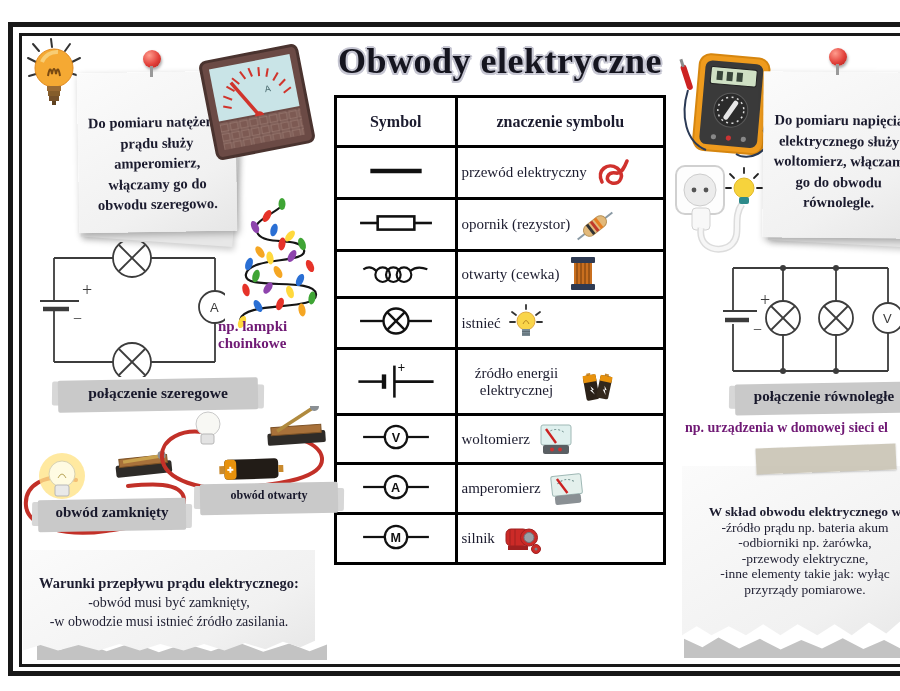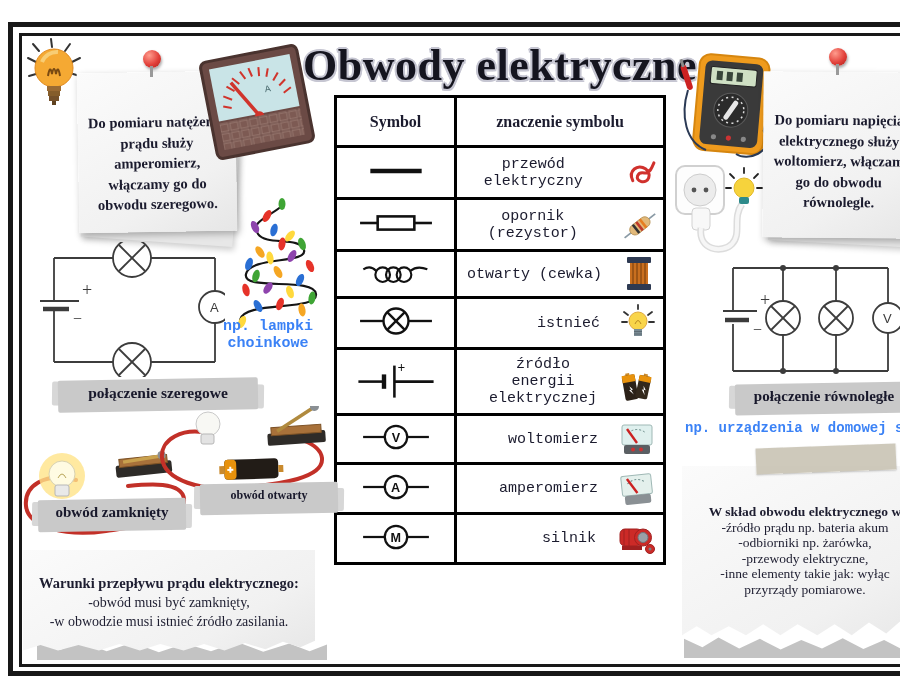--- a/index.html
+++ b/index.html
@@ -3,21 +3,21 @@
 <meta charset="utf-8">
 <style>
   html,body{margin:0;padding:0;background:#fff;}
   #poster{position:relative;width:900px;height:691px;overflow:hidden;background:#fff;
           font-family:"Liberation Serif","DejaVu Serif",serif;color:#1b1b2e;}
   .abs{position:absolute;}
   
   .frame-outer{left:8px;top:22px;width:1060px;height:644px;border:5px solid #181818;}
   .frame-inner{left:19px;top:33px;width:1044px;height:628px;border:3px solid #181818;}
   
-  .title{left:290px;top:40px;width:420px;text-align:center;font-size:44px;font-weight:bold;
+  .title{left:290px;top:40px;width:420px;text-align:center;font-size:36px;font-weight:bold;
          color:#15151f;letter-spacing:.5px;
          text-shadow:2px 0 0 #c6c6d2,-2px 0 0 #c6c6d2,0 2px 0 #c6c6d2,0 -2px 0 #c6c6d2,
                      1.5px 1.5px 0 #c6c6d2,-1.5px -1.5px 0 #c6c6d2,1.5px -1.5px 0 #c6c6d2,-1.5px 1.5px 0 #c6c6d2;}
   
   .paper{background:linear-gradient(150deg,#fbfbfb 0%,#f1f1f1 70%,#e6e6e6 100%);
          box-shadow:2px 3px 7px rgba(0,0,0,.28);}
   .note-back{background:#e7e7e7;box-shadow:2px 3px 6px rgba(0,0,0,.2);}
   .note-text{font-weight:bold;font-size:14.5px;line-height:20.5px;text-align:center;color:#1b1b2e;}
   .pin{width:18px;height:18px;border-radius:50%;
        background:radial-gradient(circle at 35% 30%,#ff9c8d,#e2403a 55%,#a81d18);
@@ -36,25 +36,25 @@
   .torn-shadow{background:#c3c3c3;clip-path:polygon(0 20%,8% 55%,15% 15%,24% 60%,33% 20%,42% 65%,51% 25%,
         60% 60%,69% 18%,78% 62%,87% 25%,94% 60%,100% 30%,100% 100%,0 100%);}
   .body-text{font-size:14px;line-height:19px;text-align:center;color:#1d1d30;}
   .body-text b{font-size:14.5px;}
   .small-text{font-size:13.5px;line-height:15.5px;text-align:center;color:#1d1d30;white-space:nowrap;}
   
   table.symbols{border-collapse:collapse;width:332px;background:#fff;}
   table.symbols td{border:3px solid #000;padding:0;}
   .c-sym{width:118px;text-align:center;vertical-align:middle;}
   .c-lab{width:208px;vertical-align:middle;}
-  .lab-wrap{display:flex;align-items:center;justify-content:flex-end;gap:20px;padding:0 7px 0 4px;font-family:Liberation Mono, monospace;}
+  .lab-wrap{display:flex;align-items:center;gap:7px;padding:0 7px 0 4px;}
   .lab-txt{font-size:15px;color:#1b1b2e;text-align:center;max-width:150px;}
   .hdr{font-weight:bold;font-size:16px;text-align:center;}
   .tape{background:rgba(197,191,175,.85);box-shadow:0 1px 2px rgba(0,0,0,.2);}
-  .plain-bold{font-weight:bold;font-size:14.5px;text-align:center;color:#3b82f6;white-space:nowrap;font-family:Liberation Mono, monospace;}
+  .plain-bold{font-weight:bold;font-size:14.5px;color:#701a75;white-space:nowrap;}
 </style>
 </head>
 <body>
 
 <div id="poster">
 
   <div class="abs frame-outer"></div>
   <div class="abs frame-inner"></div>
 
   <div class="abs title">Obwody elektryczne</div>

